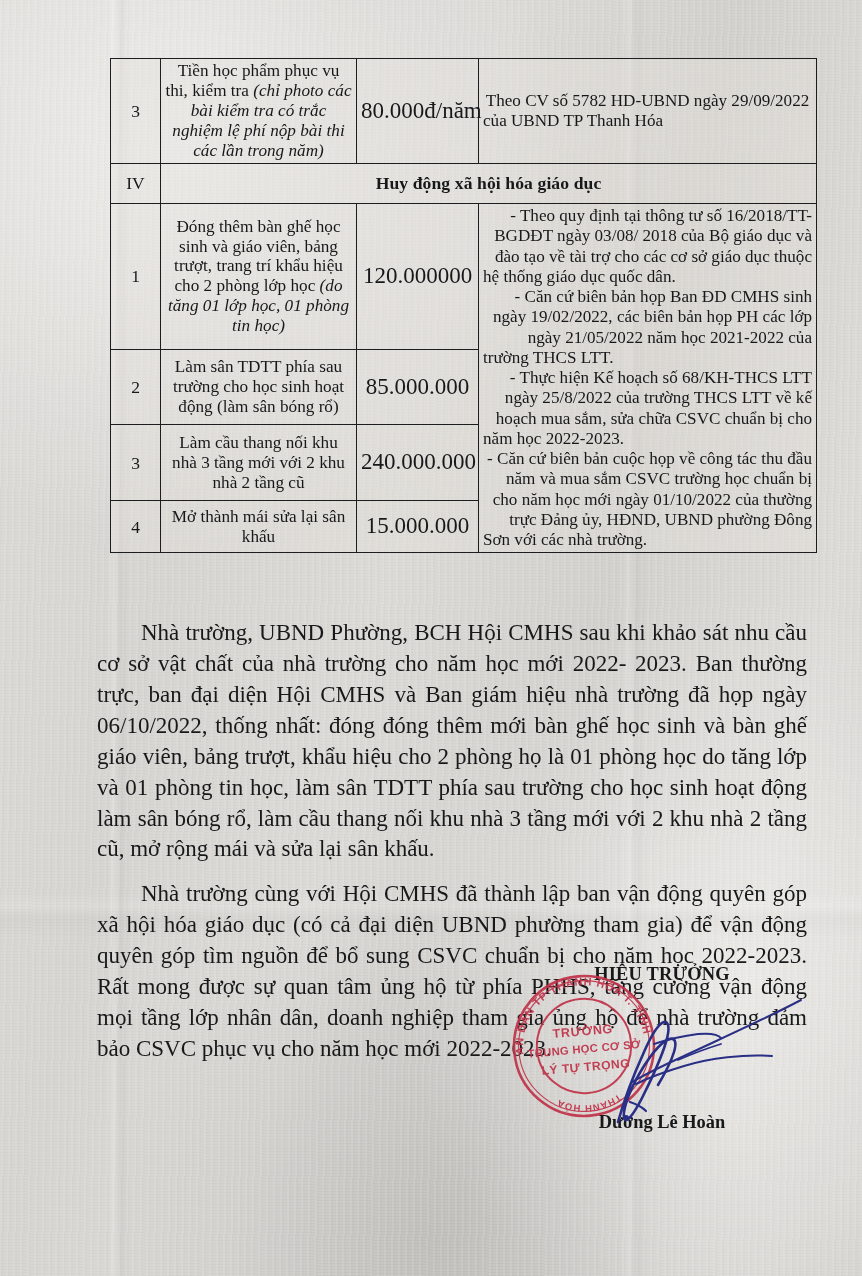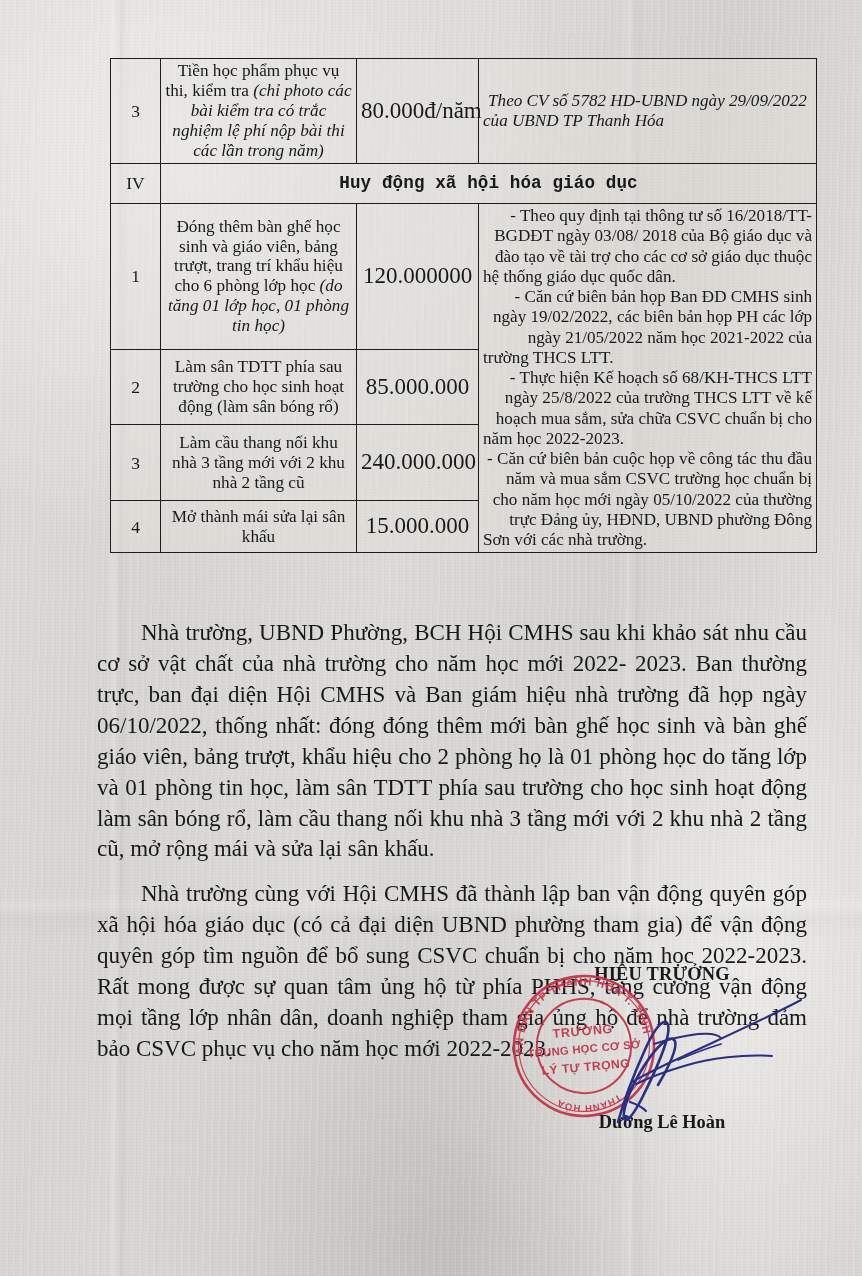--- a/index.html
+++ b/index.html
@@ -91,21 +91,20 @@
     line-height: 1.185;
     padding: 3px 5px 3px 6px;
     hyphens: none;
   }
   .cell-note p { margin: 0; text-align: right; }
   .section-head {
     font-weight: bold;
     font-size: 17.6px;
     letter-spacing: .1px;
     padding: 9px 4px 10px !important;
-    font-family: Liberation Mono, monospace;
   }
   .section-num { font-weight: normal; font-size: 17.4px; }
 
   
   .body-text {
     position: absolute;
     left: 97px;
     top: 618px;
     width: 710px;
     font-size: 23px;
@@ -188,37 +187,37 @@
           <col class="c-desc">
           <col class="c-amt">
           <col class="c-note">
       </colgroup>
       <tbody>
 
         <tr>
           <td class="cell-stt">3</td>
           <td class="cell-desc"><span>Tiền học phẩm phục vụ thi, kiểm tra </span><span class="it">(chỉ photo các bài kiểm tra có trắc nghiệm lệ phí nộp bài thi các lần trong năm)</span></td>
           <td class="cell-amt">80.000đ/năm</td>
-          <td class="cell-note" style="vertical-align:middle !important;font-style:italic;">Theo CV số 5782 HD-UBND ngày 29/09/2022 của UBND TP Thanh Hóa</td>
+          <td class="cell-note" style="vertical-align:middle !important;">Theo CV số 5782 HD-UBND ngày 29/09/2022 của UBND TP Thanh Hóa</td>
         </tr>
 
         <tr>
           <td class="section-num">IV</td>
           <td class="section-head" colspan="3">Huy động xã hội hóa giáo dục</td>
         </tr>
 
         <tr>
           <td class="cell-stt">1</td>
-          <td class="cell-desc"><span>Đóng thêm bàn ghế học sinh và giáo viên, bảng trượt, trang trí khẩu hiệu cho 6 phòng lớp học </span><span class="it">(do tăng 01 lớp học, 01 phòng tin học)</span></td>
+          <td class="cell-desc"><span>Đóng thêm bàn ghế học sinh và giáo viên, bảng trượt, trang trí khẩu hiệu cho 2 phòng lớp học </span><span class="it">(do tăng 01 lớp học, 01 phòng tin học)</span></td>
           <td class="cell-amt">120.000000</td>
           <td class="cell-note" rowspan="4">
               <p>- Theo quy định tại thông tư số 16/2018/TT-BGDĐT ngày 03/08/ 2018 của Bộ giáo dục và đào tạo về tài trợ cho các cơ sở giáo dục thuộc hệ thống giáo dục quốc dân.</p>
               <p>- Căn cứ biên bản họp Ban ĐD CMHS sinh ngày 19/02/2022, các biên bản họp PH các lớp ngày 21/05/2022 năm học 2021-2022 của trường THCS LTT.</p>
               <p>- Thực hiện Kế hoạch số 68/KH-THCS LTT ngày 25/8/2022 của trường THCS LTT về kế hoạch mua sắm, sửa chữa CSVC chuẩn bị cho năm học 2022-2023.</p>
-              <p>- Căn cứ biên bản cuộc họp về công tác thu đầu năm và mua sắm CSVC trường học chuẩn bị cho năm học mới ngày 05/10/2022 của thường trực Đảng ủy, HĐND, UBND phường Đông Sơn với các nhà trường.</p>
+              <p>- Căn cứ biên bản cuộc họp về công tác thu đầu năm và mua sắm CSVC trường học chuẩn bị cho năm học mới ngày 01/10/2022 của thường trực Đảng ủy, HĐND, UBND phường Đông Sơn với các nhà trường.</p>
             </td>
         </tr>
 
         <tr>
           <td class="cell-stt">2</td>
           <td class="cell-desc"><span>Làm sân TDTT phía sau trường cho học sinh hoạt động (làm sân bóng rổ)</span><span class="it"></span></td>
           <td class="cell-amt">85.000.000</td>
         </tr>
 
         <tr>

